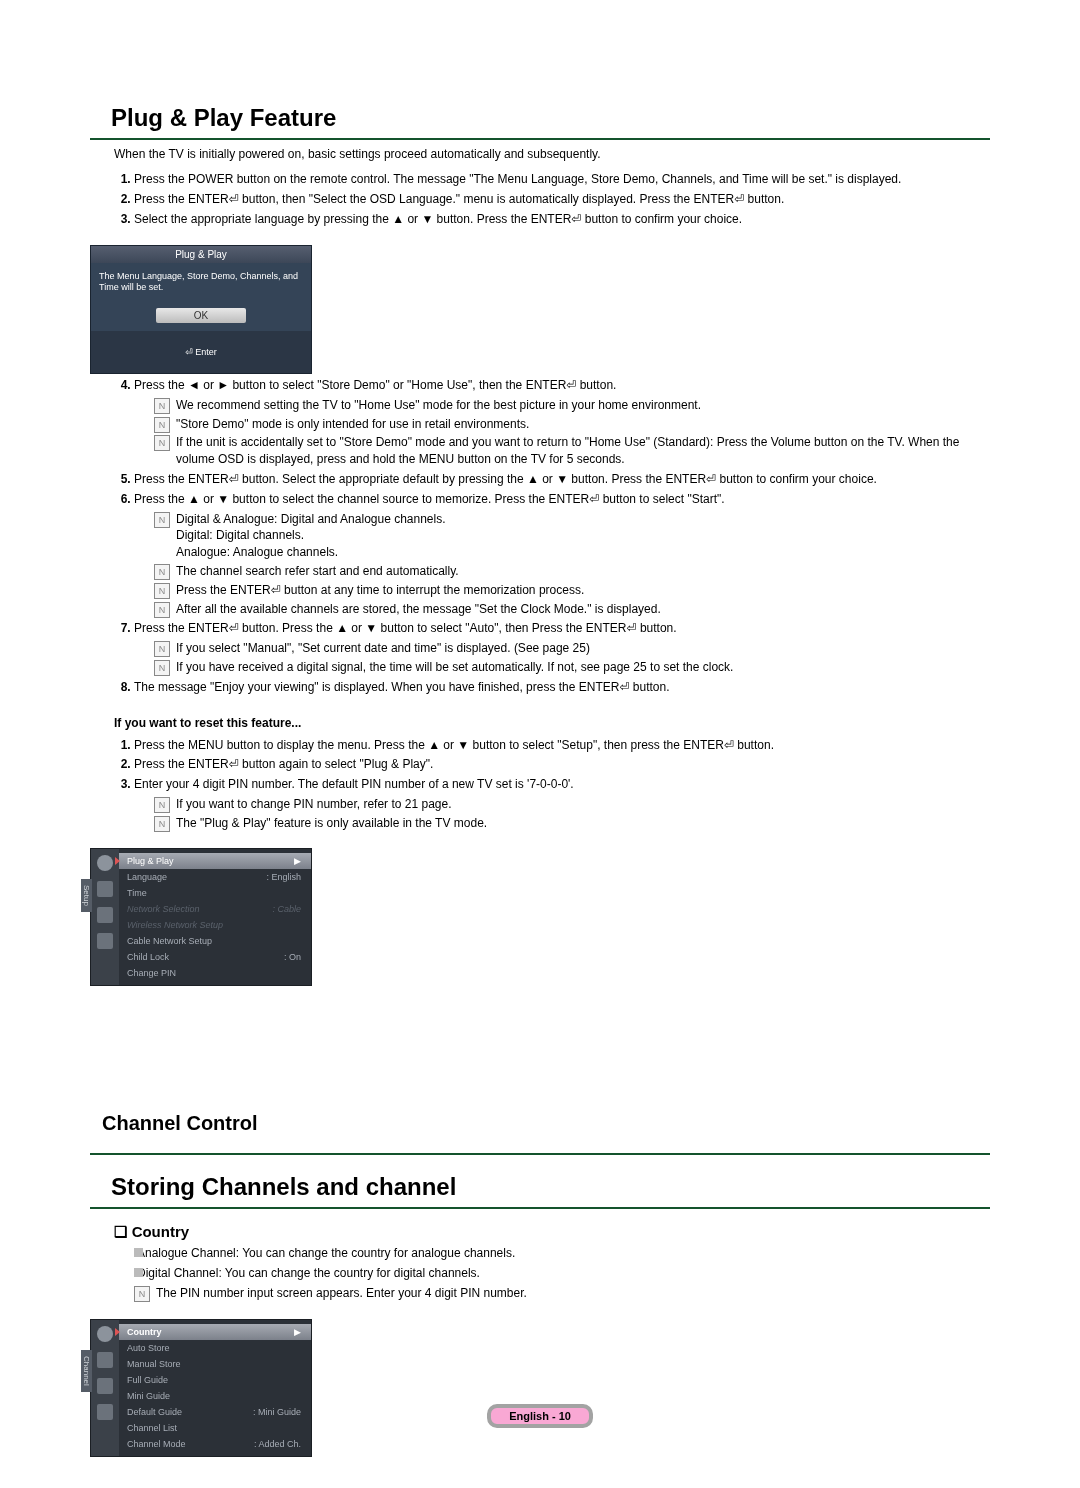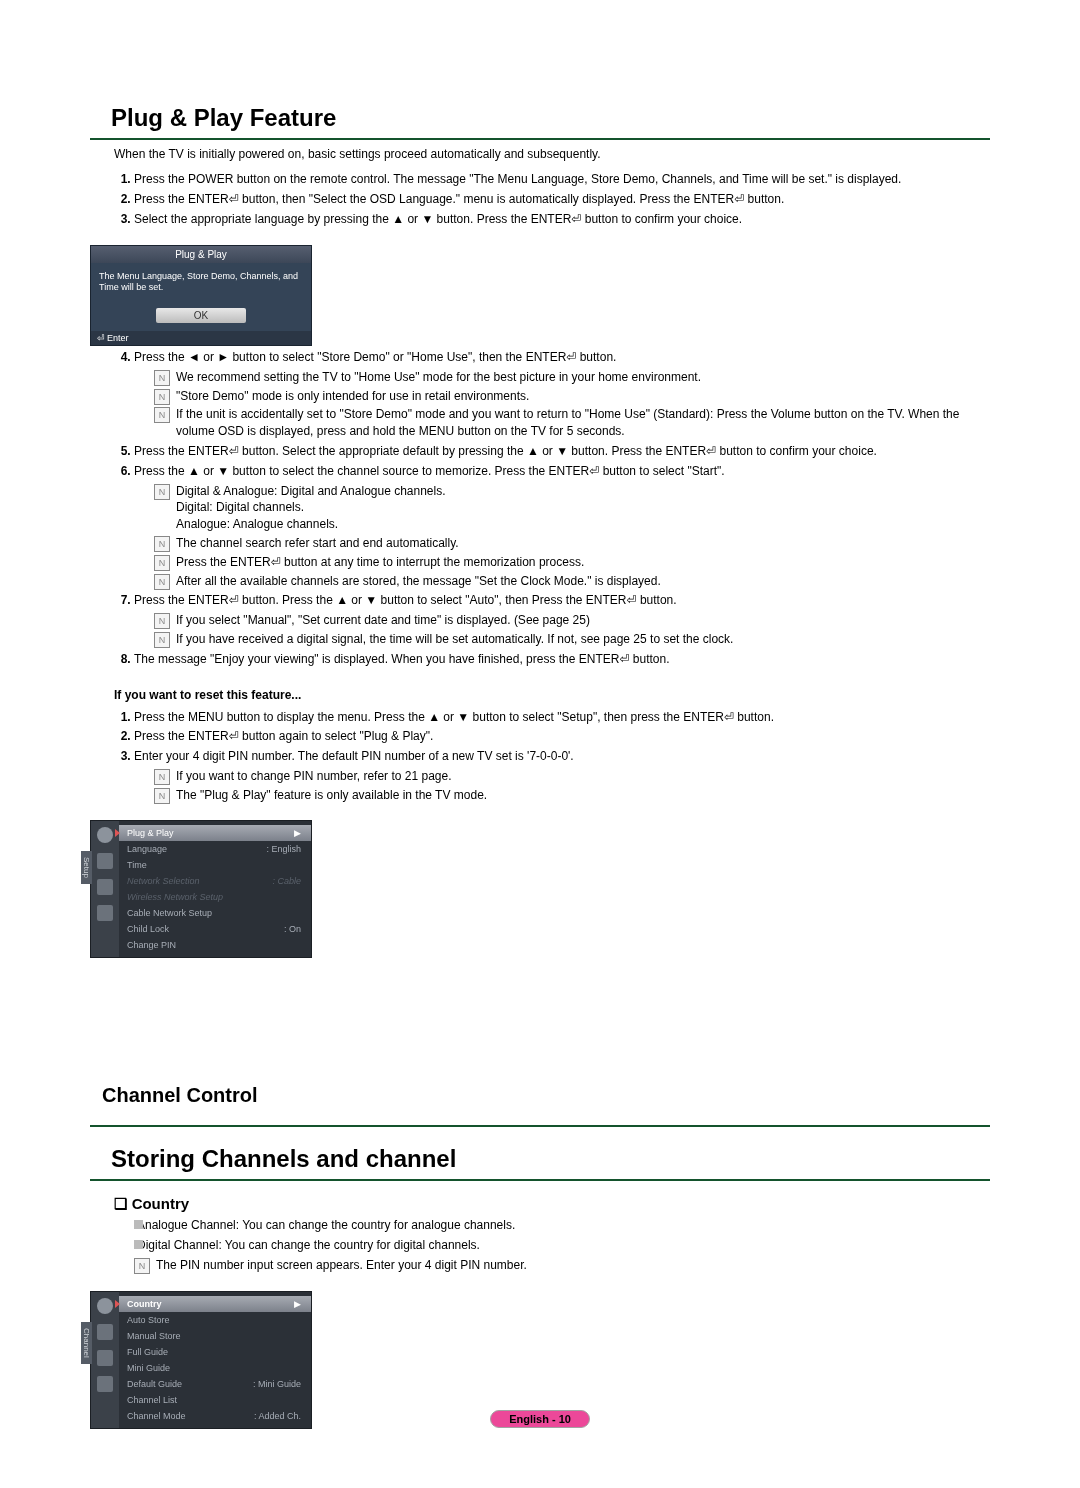--- a/index.html
+++ b/index.html
@@ -141,23 +141,23 @@
     margin: 6px auto 8px auto;
     width: 90px;
     text-align: center;
     background: linear-gradient(#e8e8e8,#bcbcbc);
     color: #333;
     border-radius: 2px;
     padding: 2px 0;
     font-size: 10px;
   }
   .pp-dialog .pp-foot {
-    text-align: left;
+    text-align: center;
     background: #2b3645;
-    padding: 2px 6px;
+    padding: 16px 6px;
     font-size: 9px;
   }
   
   .osd {
     width: 220px;
     background: #2b3037;
     color: #cfd3d8;
     font-size: 9px;
     border: 1px solid #1b1f24;
     display: flex;
@@ -212,22 +212,22 @@
   .footer {
     position: absolute;
     left: 0; right: 0;
     bottom: 60px;
     text-align: center;
     font-weight: bold;
     font-size: 11px;
   }
   .footer-inner {
     display: inline-block;
-    background: #ec4899;
-    border: 1px solid #a3a3a3;
+    background: #f9a8d4;
+    border: 4px solid #a3a3a3;
     border-radius: 10px;
     padding: 2px 18px;
   }
   .spacer { height: 100px; }
 </style>
 </head>
 <body>
 
 <div class="page">
 

